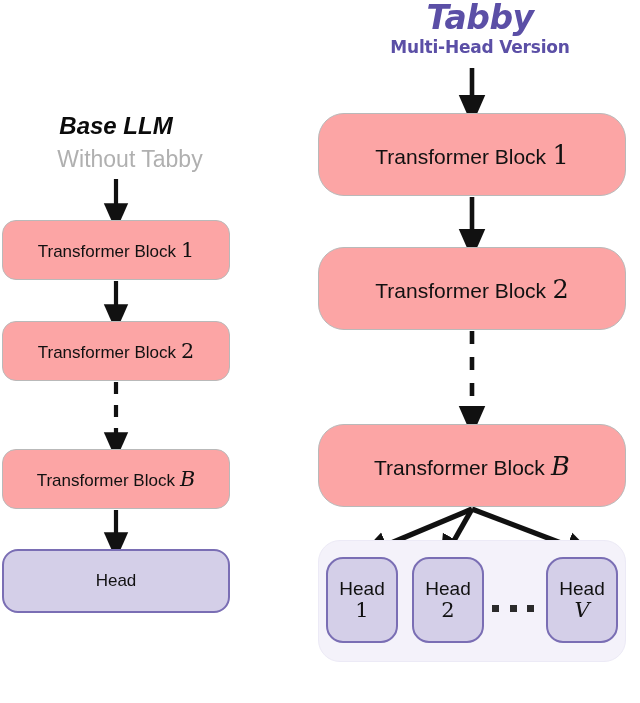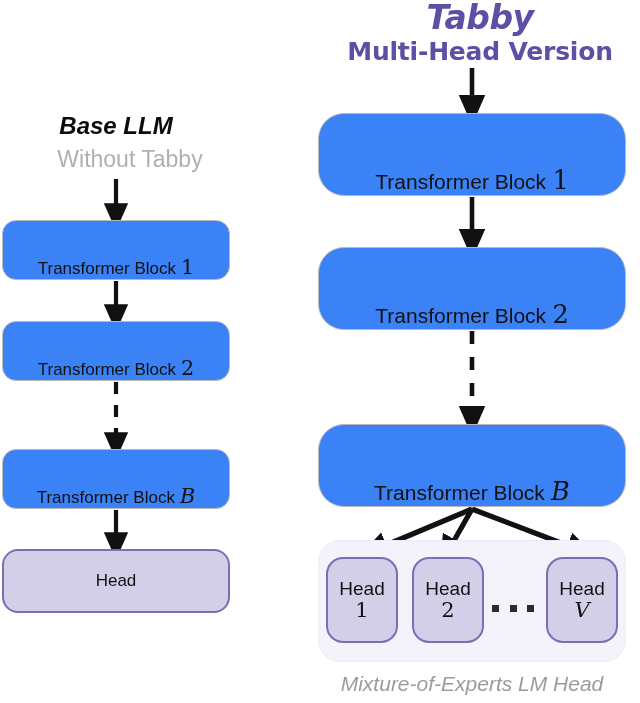--- a/index.html
+++ b/index.html
@@ -45,21 +45,21 @@
     white-space: nowrap;
   }
   .title-sub {
     position: absolute;
     left: 330px;
     top: 37px;
     width: 300px;
     text-align: center;
     font-family: "DejaVu Sans", sans-serif;
     font-weight: bold;
-    font-size: 25px;
+    font-size: 17px;
     letter-spacing: -0.2px;
     color: #5b4fa6;
     white-space: nowrap;
   }
   .title-base {
     position: absolute;
     left: 2px;
     top: 112px;
     width: 228px;
     text-align: center;
@@ -97,23 +97,22 @@
   
   .box {
     position: absolute;
     box-sizing: border-box;
     display: flex;
     align-items: center;
     justify-content: center;
     white-space: nowrap;
   }
   .box-gray {
-    background: #3b82f6;
+    background: #fca5a5;
     border: 1.6px solid #b9b9b9;
-    align-items: flex-end;
   }
   .box-purple {
     background: #d4cfe8;
     border: 2px solid #7a6eb4;
   }
   .box-label {
     font-family: "Liberation Sans", sans-serif;
     color: #111111;
     display: inline-flex;
     align-items: baseline;
@@ -309,15 +308,14 @@
     <span></span>
     <span></span>
     <span></span>
   </div>
 
   <div class="head-small" id="head-V">
     <span class="head-word">Head</span>
     <span class="head-sub italic">V</span>
   </div>
 
-  <div class="caption-moe">Mixture-of-Experts LM Head</div>
 
 </div>
 
 </body></html>

